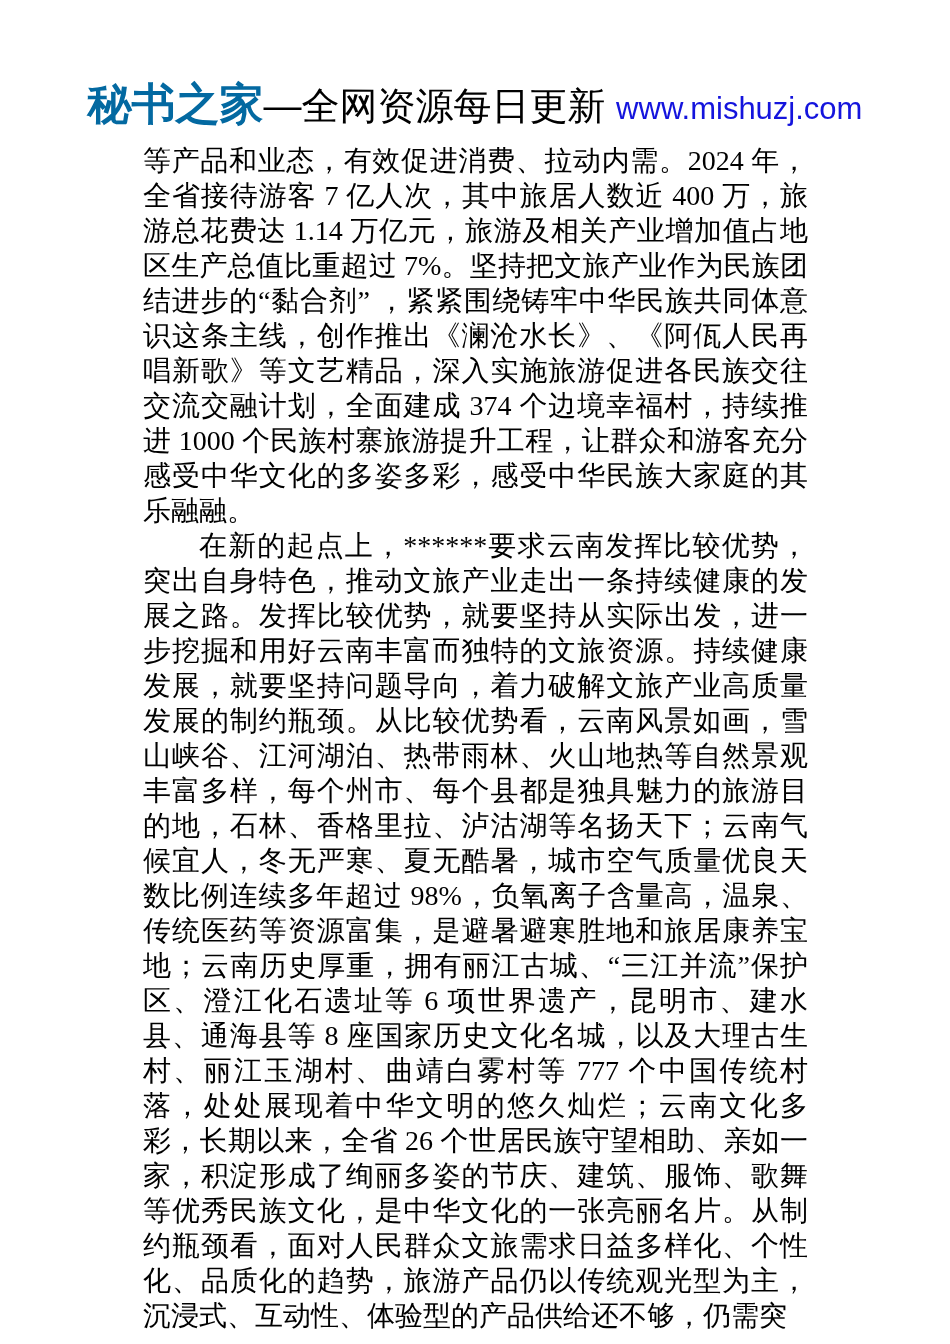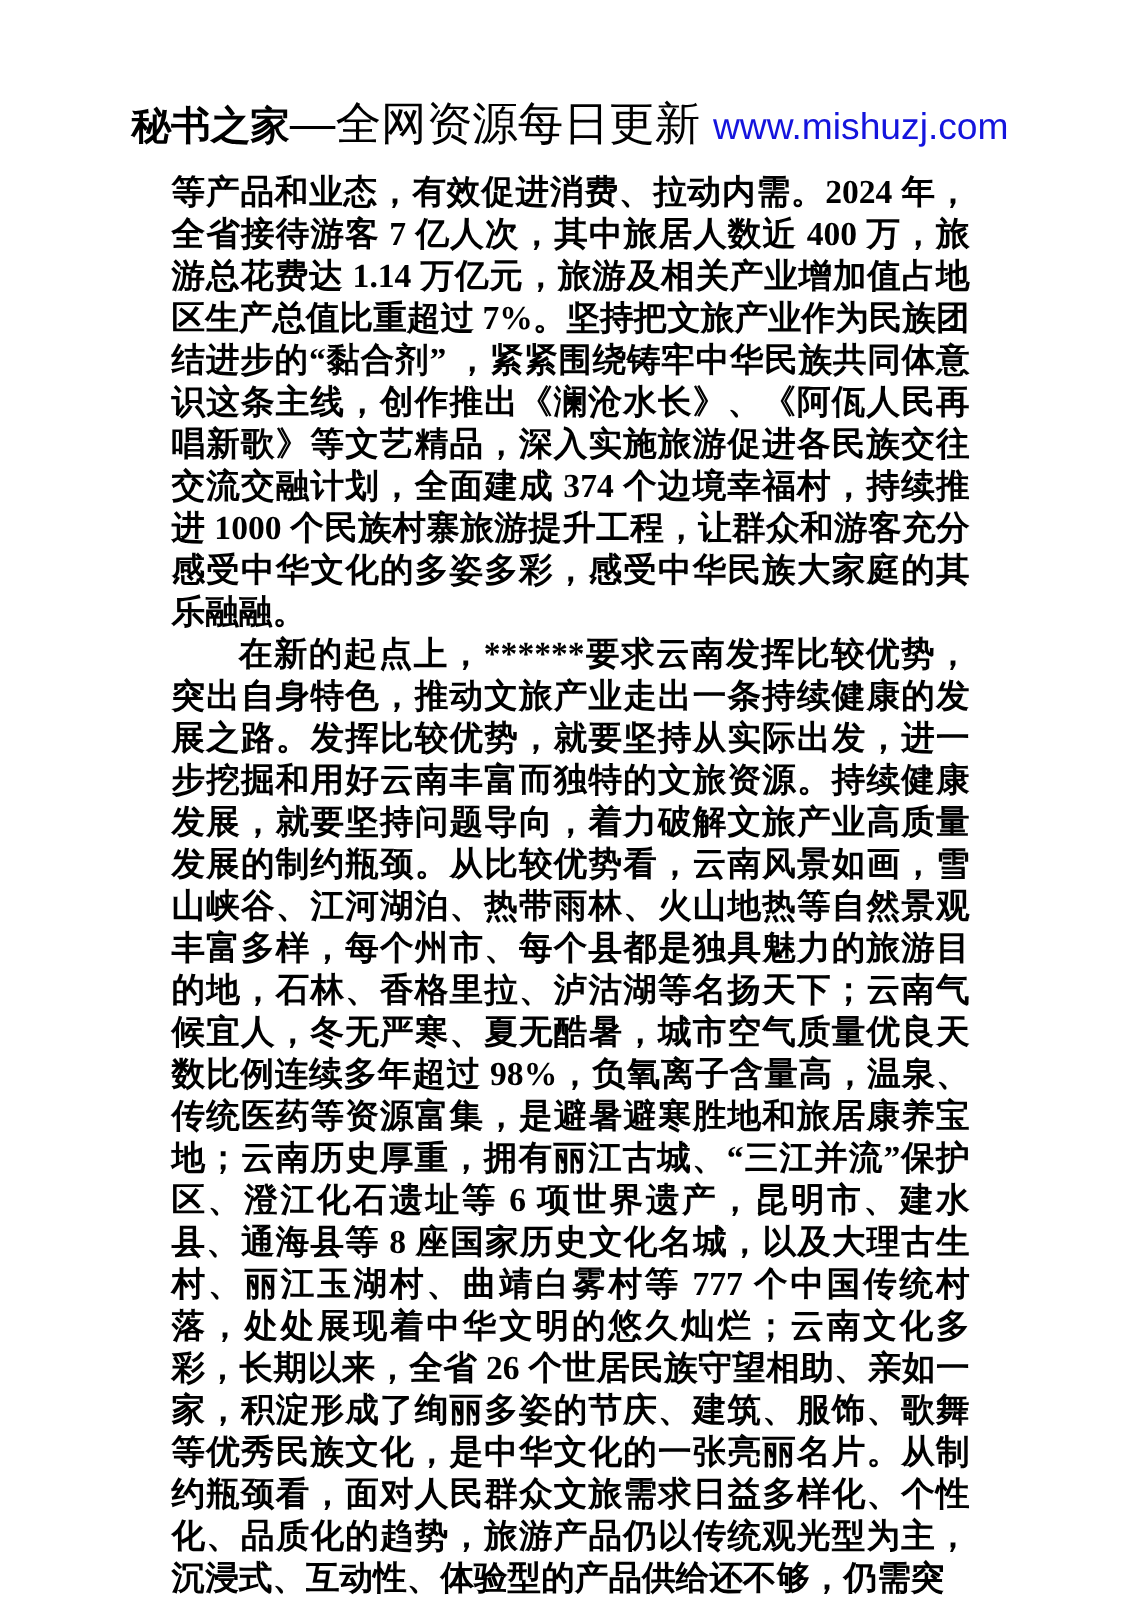--- a/index.html
+++ b/index.html
@@ -21,44 +21,43 @@
     top: 86px;
     left: 0;
     width: 950px;
     text-align: center;
     white-space: nowrap;
     font-family: "Liberation Sans", "DejaVu Sans", sans-serif;
     font-size: 30px;
     line-height: 36px;
   }
   .site-name {
-    color: #000000;
+    color: #0369a1;
     font-weight: bold;
-    font-size: 33px;
+    font-size: 44px;
   }
   .tagline {
     color: #000000;
     font-size: 38px;
   }
   .site-url {
     color: #1414dd;
     font-size: 31px;
     text-decoration: none;
     cursor: pointer;
   }
   .doc-body {
     position: absolute;
     top: 143px;
     left: 143px;
     width: 665px;
     font-size: 28px;
     line-height: 35px;
     text-align: justify;
     word-break: break-all;
-    font-weight: bold;
   }
   .doc-body p {
     margin: 0;
     padding: 0;
   }
   .doc-body p.indent {
     text-indent: 2em;
   }
 </style>
 </head>

